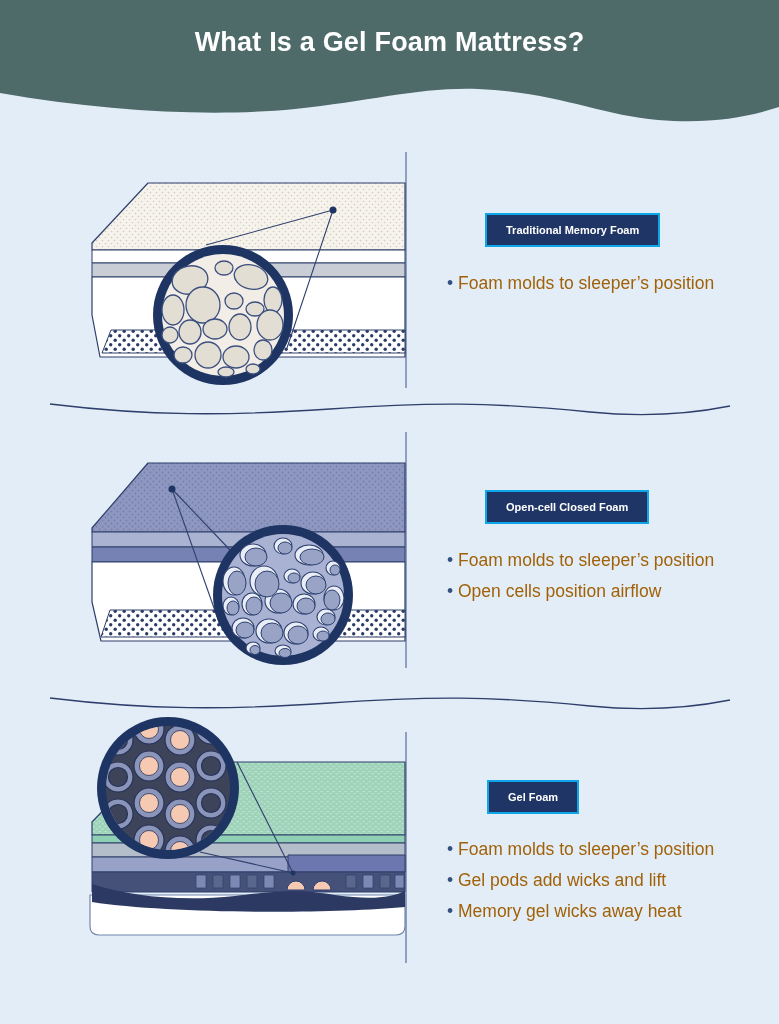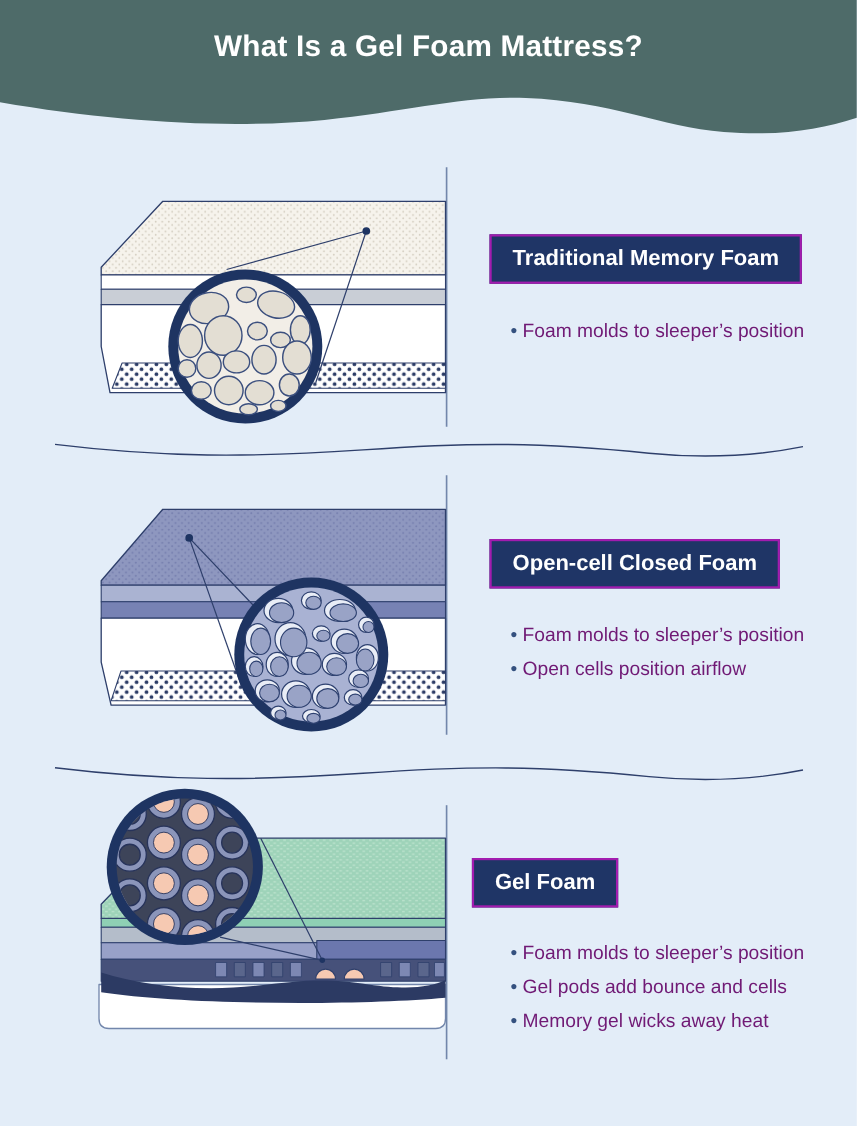--- a/index.html
+++ b/index.html
@@ -1,24 +1,24 @@
 <!DOCTYPE html>
 <html><head>
 <meta charset="utf-8">
 <style>
   html,body{margin:0;padding:0;}
   body{font-family:"Liberation Sans", sans-serif;}
   .page{position:relative;width:779px;height:1024px;background:#e3edf8;overflow:hidden;}
   .header-wave{position:absolute;top:0;left:0;}
   .page-title{position:absolute;top:27px;left:0;width:779px;text-align:center;
     color:#ffffff;font-size:27px;font-weight:bold;letter-spacing:.2px;}
-  .badge{position:absolute;background:#1f3566;border:2px solid #a21caf;color:#ffffff;
-    font-size:20px;font-weight:bold;padding:9px 19px;white-space:nowrap;}
-  .bullets{position:absolute;margin:17px;padding:0;list-style:none;
-    color:#701a75;font-size:17.5px;line-height:31px;}
+  .badge{position:absolute;background:#1f3566;border:2px solid #0ea5e9;color:#ffffff;
+    font-size:11px;font-weight:bold;padding:9px 19px;white-space:nowrap;margin-left:40px;}
+  .bullets{position:absolute;margin:0;padding:0;list-style:none;
+    color:#a16207;font-size:17.5px;line-height:31px;}
   .bullets li::before{content:"• ";color:#35517f;}
   .illu{position:absolute;}
 </style>
 </head>
 <body>
 
 <div class="page">
 
   <svg class="header-wave" width="779" height="130" viewBox="0 0 779 130">
     <path d="M0,0 L779,0 L779,107 C745,118 708,124 658,120 C600,115 556,92 478,89
@@ -259,20 +259,20 @@
               <circle cx="-19" cy="52" r="9.5"></circle>
             <circle cx="12" cy="-48" r="9.5"></circle>
               <circle cx="12" cy="-11" r="9.5"></circle>
               <circle cx="12" cy="26" r="9.5"></circle>
               <circle cx="12" cy="63" r="9.5"></circle>
           </g>
         </g>
       </g>
     </g>
   </svg>
-  <div class="badge" style="left:429px;top:780px">Gel Foam</div>
+  <div class="badge" style="left:447px;top:780px">Gel Foam</div>
   <ul class="bullets" style="left:447px;top:834px">
     <li>Foam molds to sleeper’s position</li>
-    <li>Gel pods add bounce and cells</li>
+    <li>Gel pods add wicks and lift</li>
     <li>Memory gel wicks away heat</li>
   </ul>
 
 </div>
 
 </body></html>

